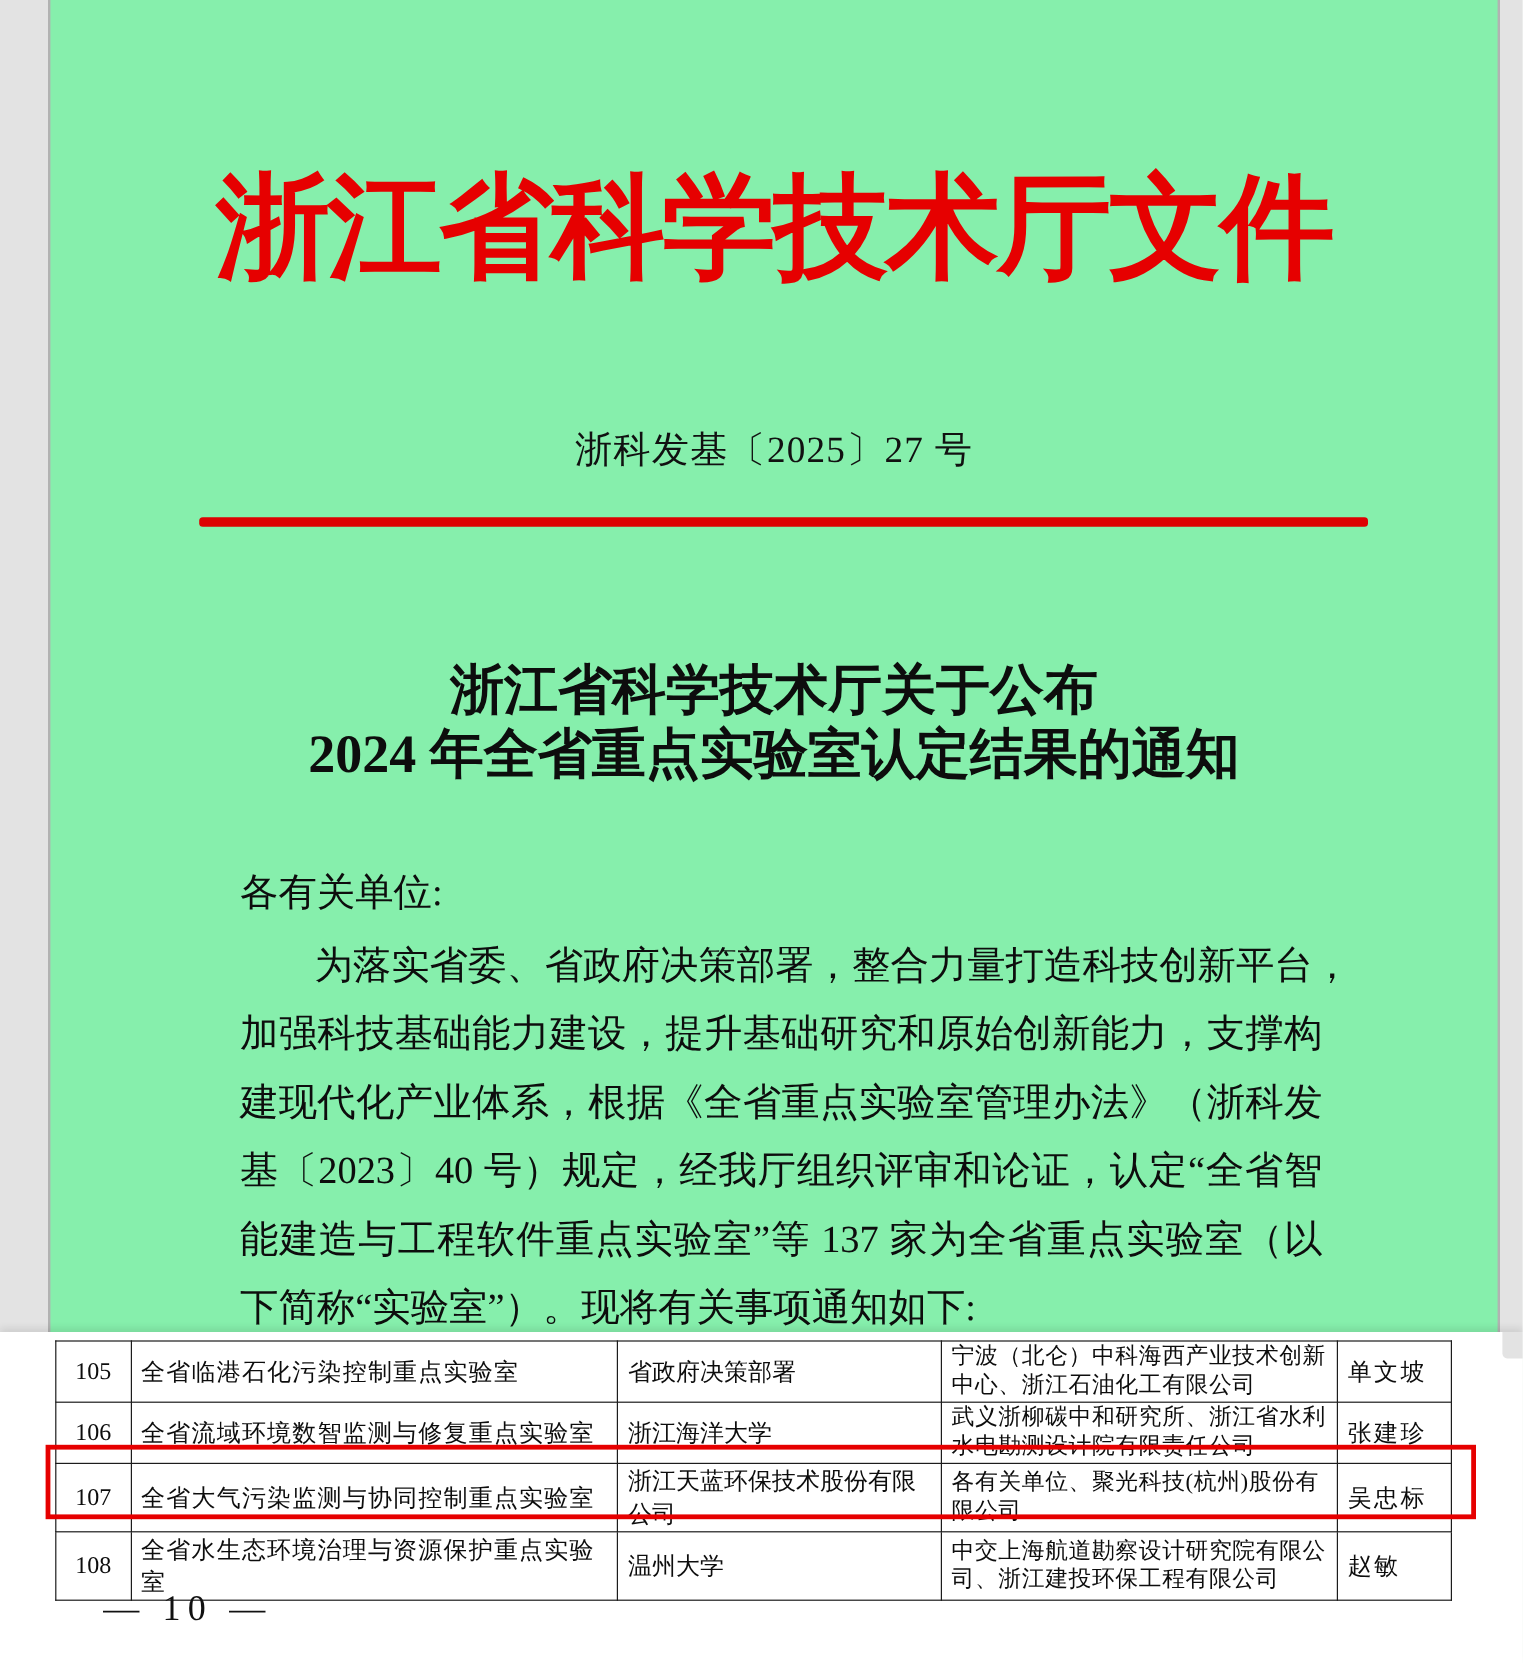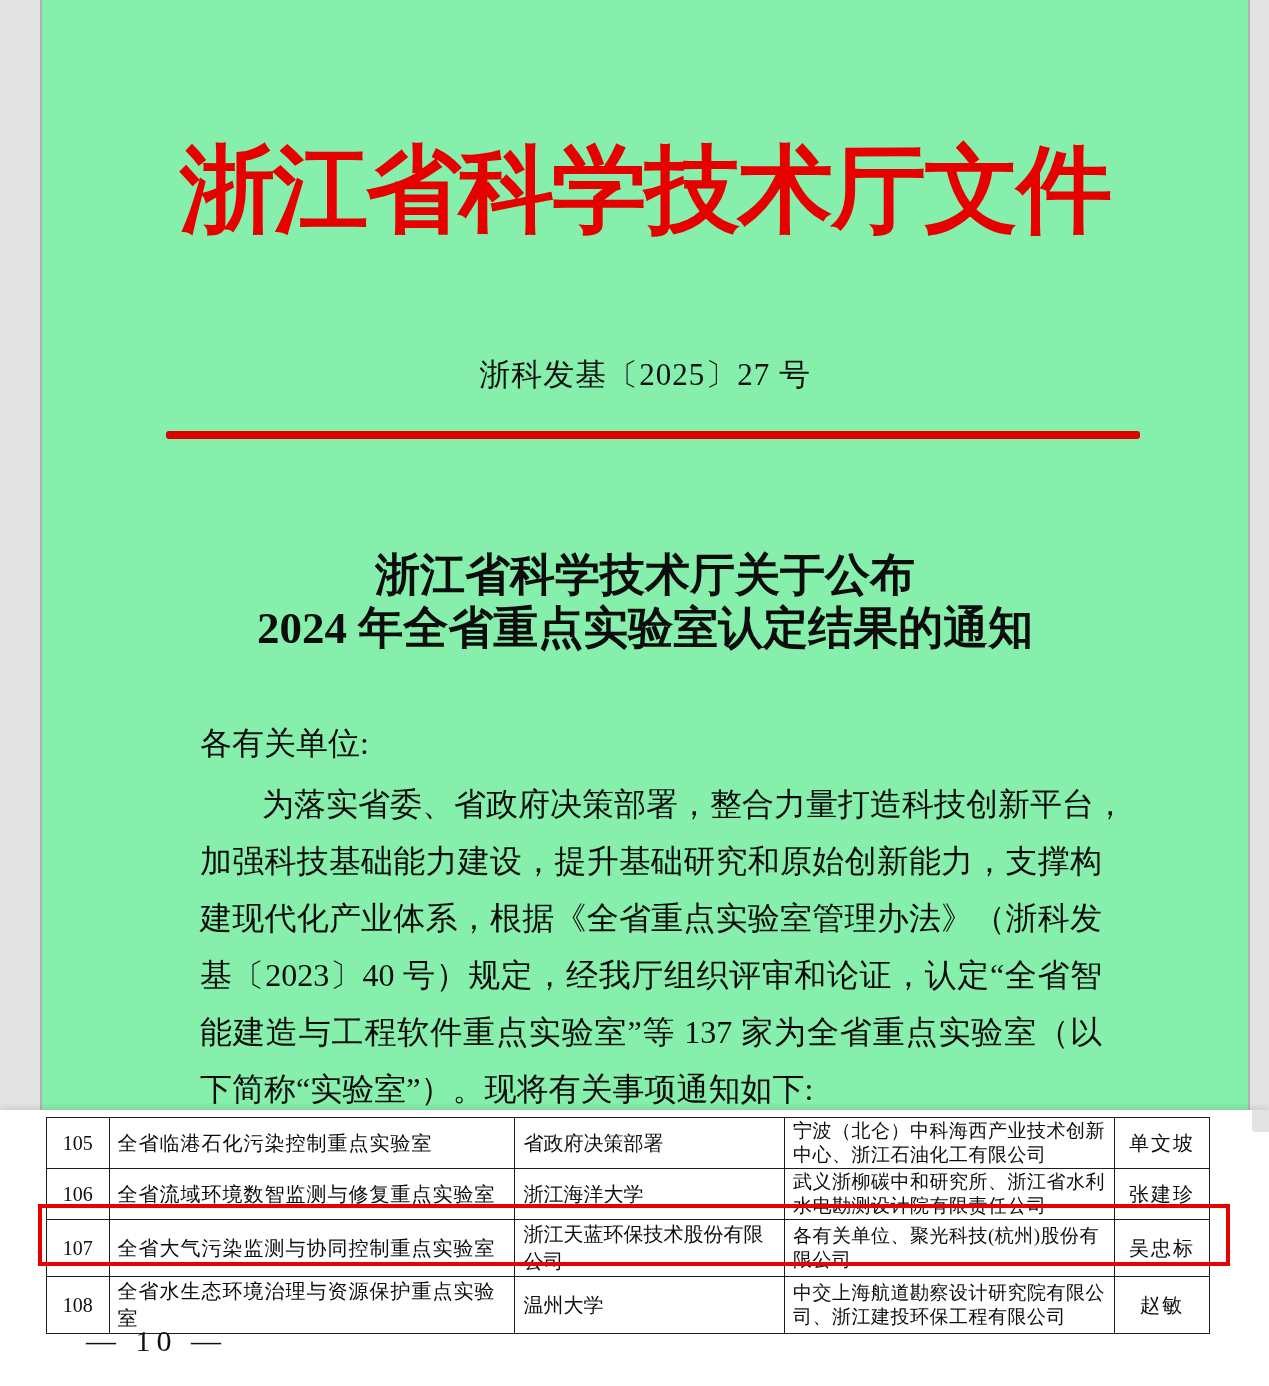--- a/index.html
+++ b/index.html
@@ -99,21 +99,21 @@
     overflow: hidden;
   }
   table.lab-table tr.r1 { height: 46px; padding-left: 44px; }
   table.lab-table tr.r2 { height: 47px; }
   table.lab-table tr.r3 { height: 52px; padding-left: 16px; }
   table.lab-table tr.r4 { height: 52px; }
   td.c-no      { width: 62px;  text-align: center; padding: 1px 2px; }
   td.c-lab     { width: 402px; text-align: left; padding-left: 13px; letter-spacing: 1px; }
   td.c-host    { width: 267px; text-align: left; padding-left: 12px; }
   td.c-partner { width: 327px; text-align: left; font-size: 19px; line-height: 24px; letter-spacing: 0.5px; }
-  td.c-dir     { width: 94px; text-align: center; letter-spacing: 2px; }
+  td.c-dir     { width: 94px; letter-spacing: 2px; }
   .highlight-box {
     position: absolute; left: 38px; top: 94px;
     width: 1192px; height: 62px;
     border: 4px solid #e60000;
     pointer-events: none;
   }
   .page-number {
     position: absolute; left: 86px; top: 214px;
     font-size: 30px; color: #111;
     letter-spacing: 6px;

